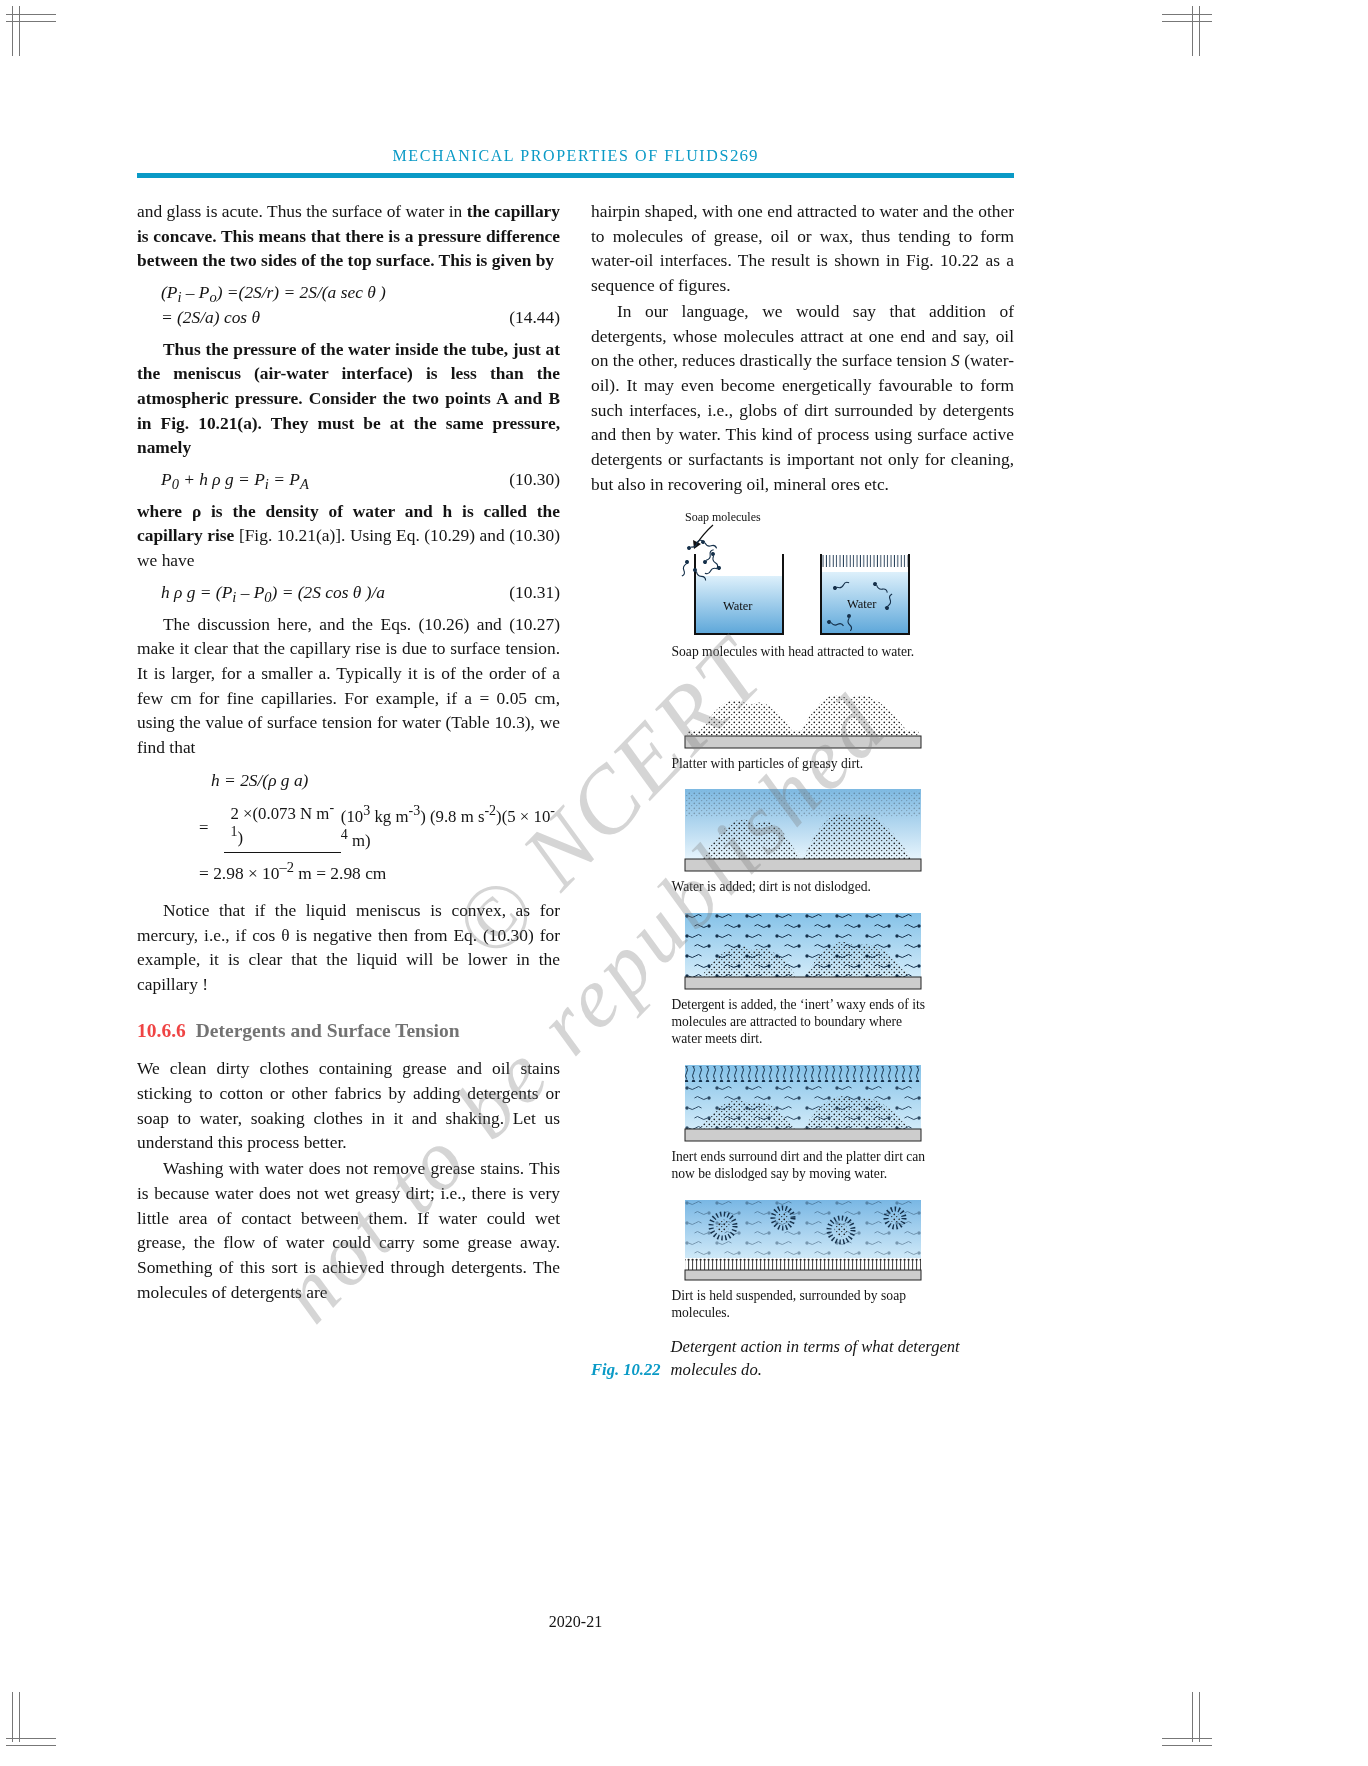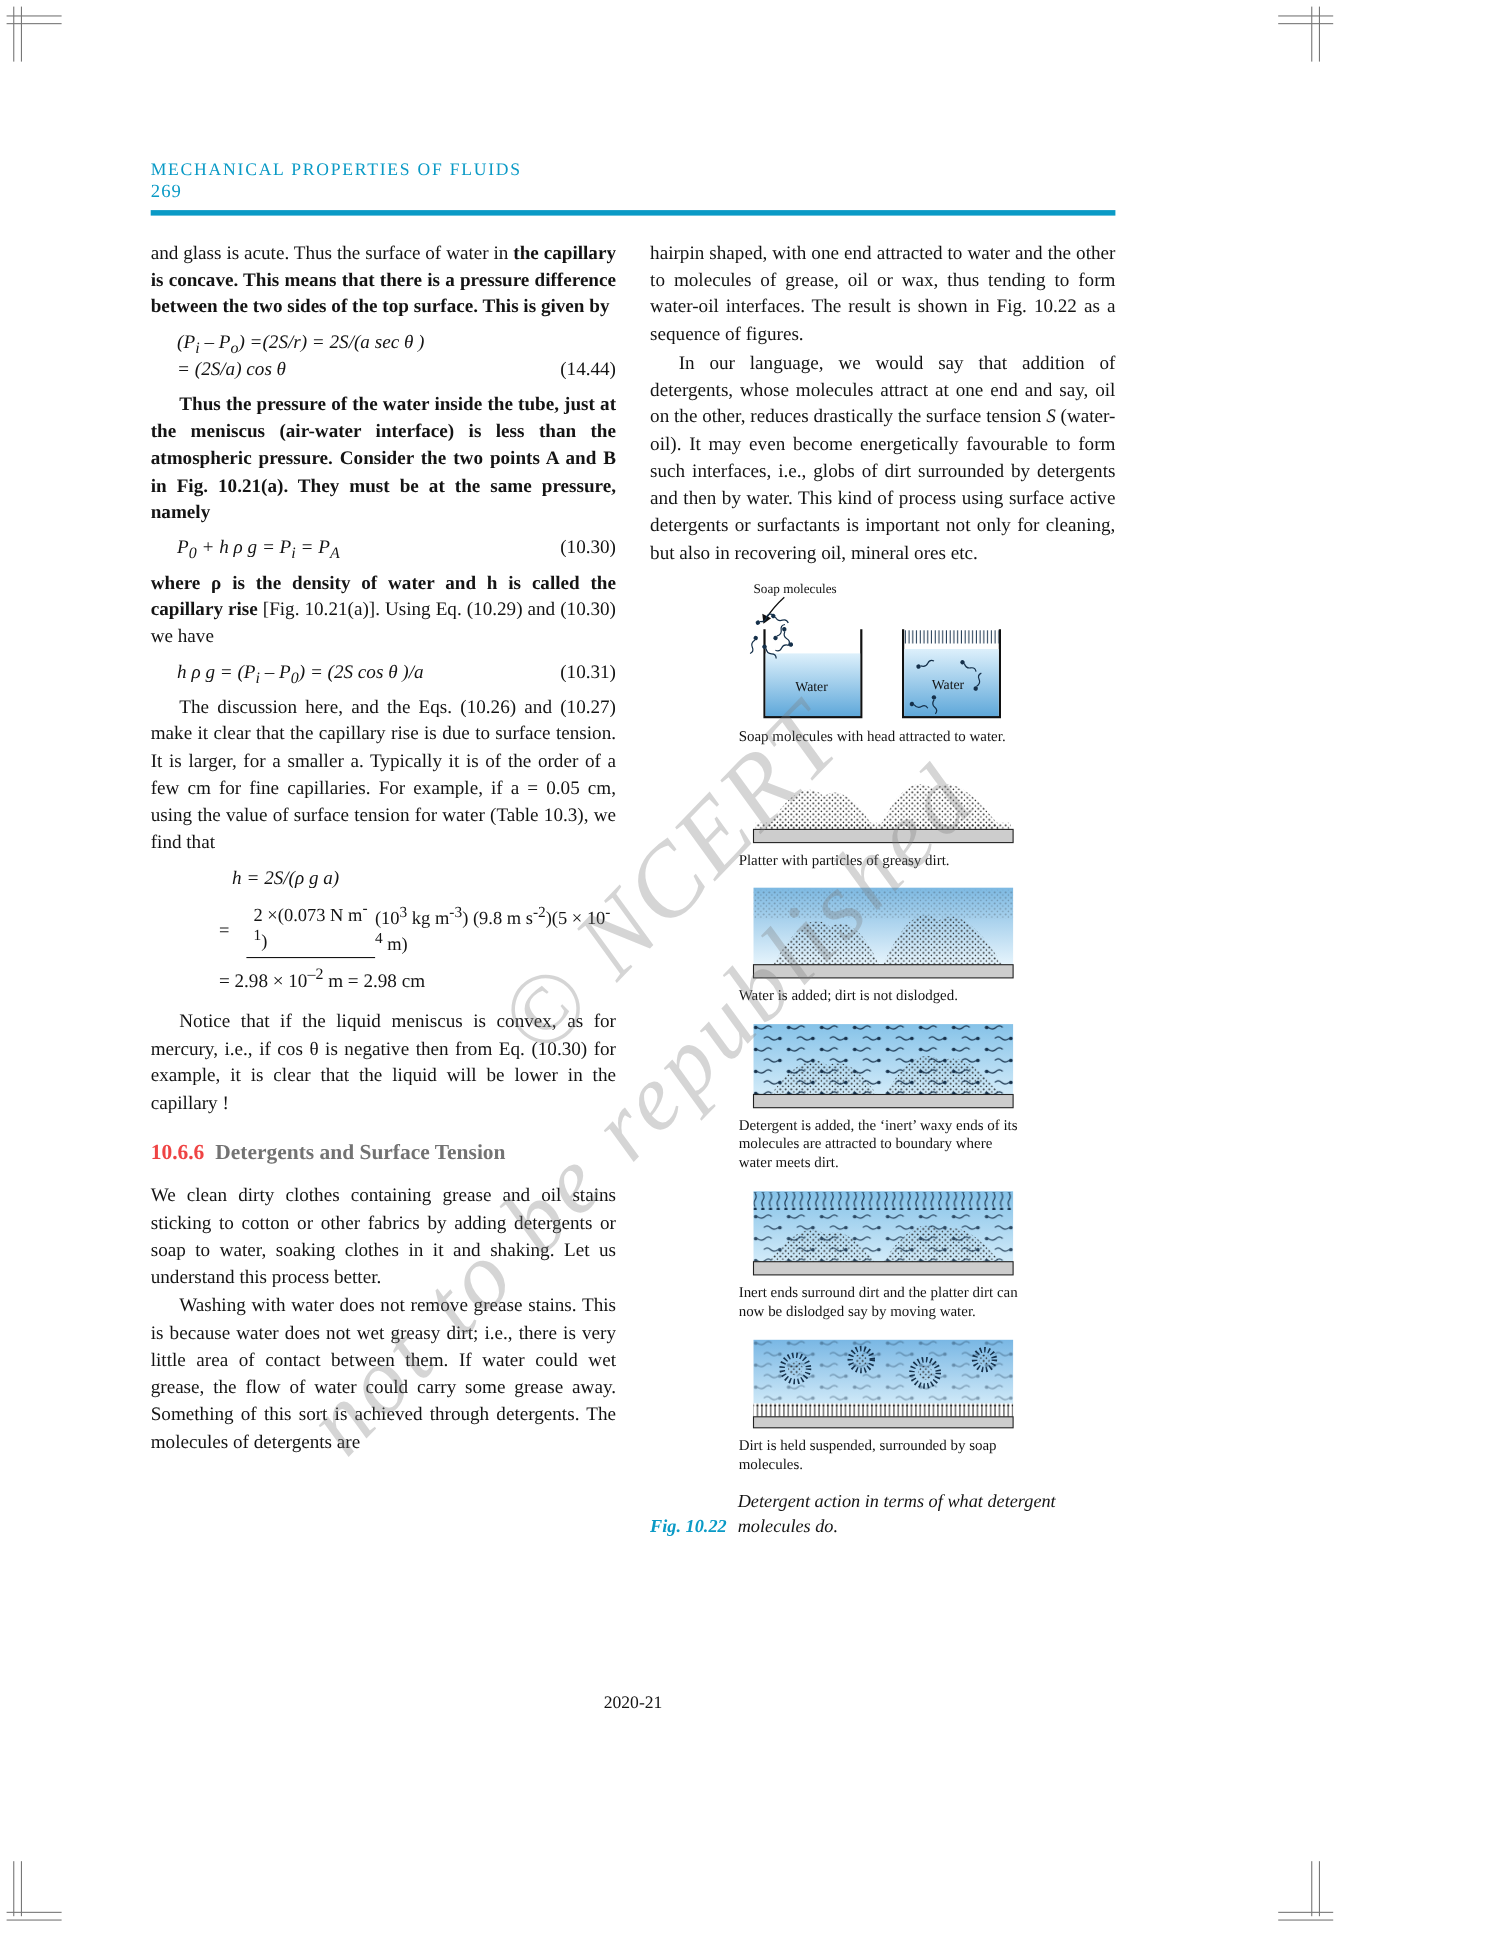--- a/index.html
+++ b/index.html
@@ -1,19 +1,19 @@
 <!DOCTYPE html>
 <html><head>
 <meta charset="utf-8">
 <style>
   * { margin:0; padding:0; box-sizing:border-box; }
   html,body { background:#ffffff; }
   body { width:1368px; height:1766px; position:relative; font-family:"Liberation Serif", serif; color:#141414; overflow:hidden; }
   .content { position:absolute; left:137px; top:146px; width:877px; }
-  .hdr { display:flex; justify-content:center; align-items:baseline; color:#0a9ac6;flex-direction:column; }
+  .hdr { display:flex; justify-content:center; align-items:baseline; color:#0a9ac6; }
   .hdr .rh { font-size:16px; letter-spacing:1.6px; }
   .hdr .pn { font-size:17px; letter-spacing:1px; }
   .rule { height:5px; background:#0a9ac6; margin-top:7px; }
   .cols { display:flex; gap:31px; margin-top:21px; }
   .col { width:423px; font-size:17.4px; line-height:1.42; text-align:justify; }
   .col p { margin-bottom:1px; }
   .ind { text-indent:26px; }
   .b { font-weight:bold; }
   .i { font-style:italic; }
   .eq { font-style:italic; padding-left:24px; margin:7px 0; font-size:17.4px; text-align:left; }
@@ -27,21 +27,21 @@
   .fracrow { display:flex; align-items:center; gap:16px; margin:10px 0 8px 62px; font-size:16.8px; text-align:left; }
   .frac { display:inline-flex; flex-direction:row; align-items:center; }
   .frac .fn { border-bottom:1.5px solid #141414; padding:0 6px 2px; }
   .frac .fd { padding-top:2px; }
   .resline { margin:8px 0 12px 62px; text-align:left; }
   .figstack { margin-top:14px; }
   .panel { display:flex; justify-content:center; }
   .figcap { width:262px; margin:5px auto 15px; text-align:left; font-size:13.6px; line-height:1.28; }
   .figmain { display:flex; gap:10px; margin-top:12px; font-size:16.6px; font-style:italic; line-height:1.35; text-align:left;align-items:flex-end; }
   .figmain .fl { color:#0a9ac6; font-weight:bold; white-space:nowrap; }
-  .footer { position:absolute; left:137px; top:1540px; width:877px; text-align:center; font-size:16px; }
+  .footer { position:absolute; left:137px; top:1613px; width:877px; text-align:center; font-size:16px; }
   .wm { position:absolute; font-style:italic; color:rgba(125,125,125,0.32); white-space:nowrap; transform-origin:0 0; z-index:40; pointer-events:none; font-family:"Liberation Serif", serif; }
   .wm1 { left:432px; top:906px; font-size:92px; transform:rotate(-46deg); letter-spacing:3px; }
   .wm2 { left:258px; top:1272px; font-size:86px; transform:rotate(-46deg); letter-spacing:5px; }
   .cm { position:absolute; }
   .cmv { width:8px; height:50px; border-left:1px solid #777; border-right:1px solid #777; }
   .cmh { width:50px; height:8px; border-top:1px solid #777; border-bottom:1px solid #777; }
   svg text { font-family:"Liberation Serif", serif; }
 </style>
 </head>
 <body>

